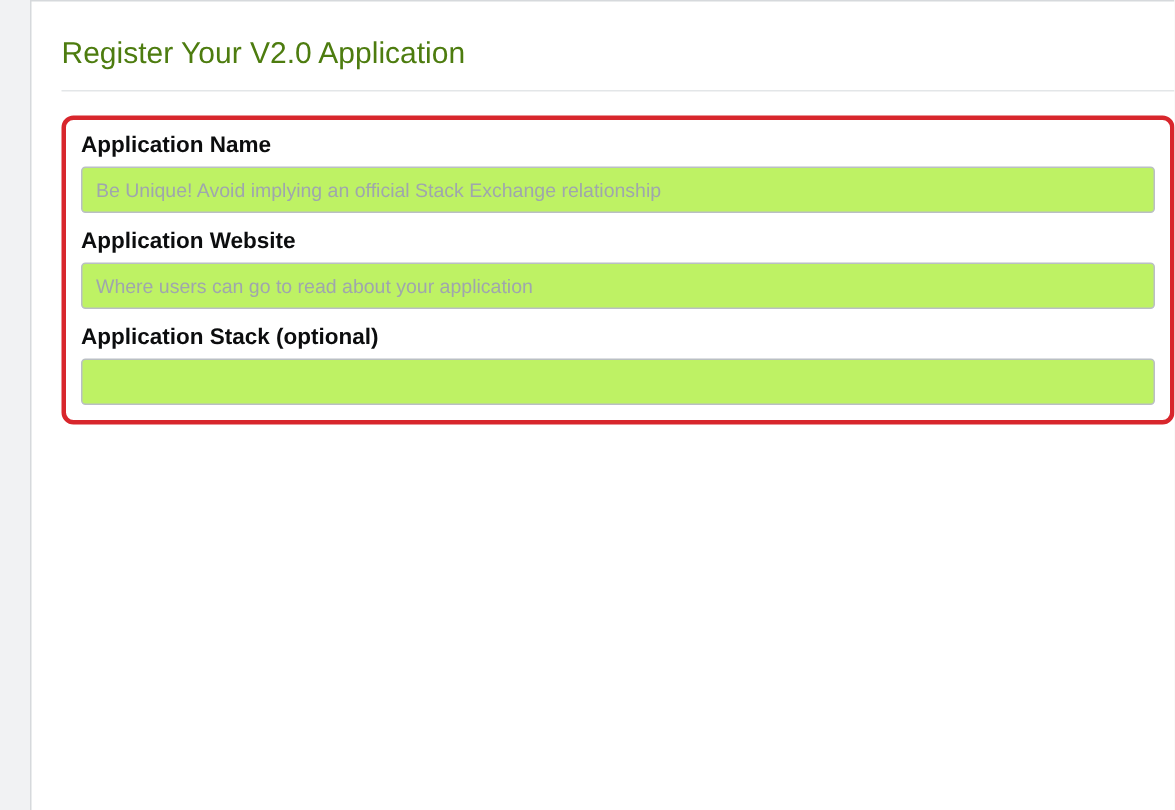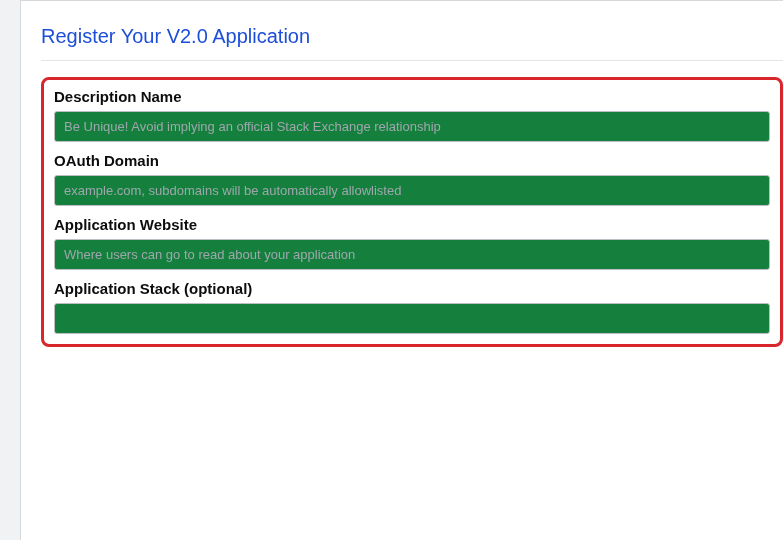--- a/index.html
+++ b/index.html
@@ -15,21 +15,21 @@
       background: #ffffff;
       margin: 0 0 0 20px;
       border-top: 1px solid #d6d9dc;
       border-left: 1px solid #d6d9dc;
       min-height: 540px;
       padding: 24px 0 0 20px;
     }
     .page-title {
       font-size: 20px;
       font-weight: 400;
-      color: #1d4ed8;
+      color: #4d7c0f;
       padding-bottom: 12px;
       border-bottom: 1px solid #e3e6e8;
       margin-right: 0;
     }
     .form-box {
       margin-top: 16px;
       border: 3px solid #d8262c;
       border-radius: 8px;
       padding: 8px 10px 0 10px;
     }
@@ -44,48 +44,44 @@
       margin-bottom: 6px;
     }
     .text-input, .textarea-input {
       width: 100%;
       border: 1px solid #babfc4;
       border-radius: 3px;
       padding: 7px 9px;
       font-size: 13px;
       font-family: inherit;
       color: #0c0d0e;
-      background: #15803d;
+      background: #bef264;
     }
     .text-input::placeholder, .textarea-input::placeholder {
       color: #9fa6ad;
     }
     .textarea-input {
       height: 165px;
       resize: vertical;
     }
   </style>
 </head>
 <body>
 
 <div class="page-wrap">
   <h1 class="page-title">Register Your V2.0 Application</h1>
 
   <div class="form-box">
 
     <div class="field">
-      <label class="field-label">Description Name</label>
+      <label class="field-label">Application Name</label>
       <input type="text" class="text-input" placeholder="Be Unique! Avoid implying an official Stack Exchange relationship" style="">
     </div>
 
 
-    <div class="field">
-      <label class="field-label">OAuth Domain</label>
-      <input type="text" class="text-input" placeholder="example.com, subdomains will be automatically allowlisted" style="">
-    </div>
 
     <div class="field">
       <label class="field-label">Application Website</label>
       <input type="text" class="text-input" placeholder="Where users can go to read about your application" style="">
     </div>
 
     <div class="field">
       <label class="field-label">Application Stack (optional)</label>
       <input type="text" class="text-input" placeholder="" style="">
     </div>

